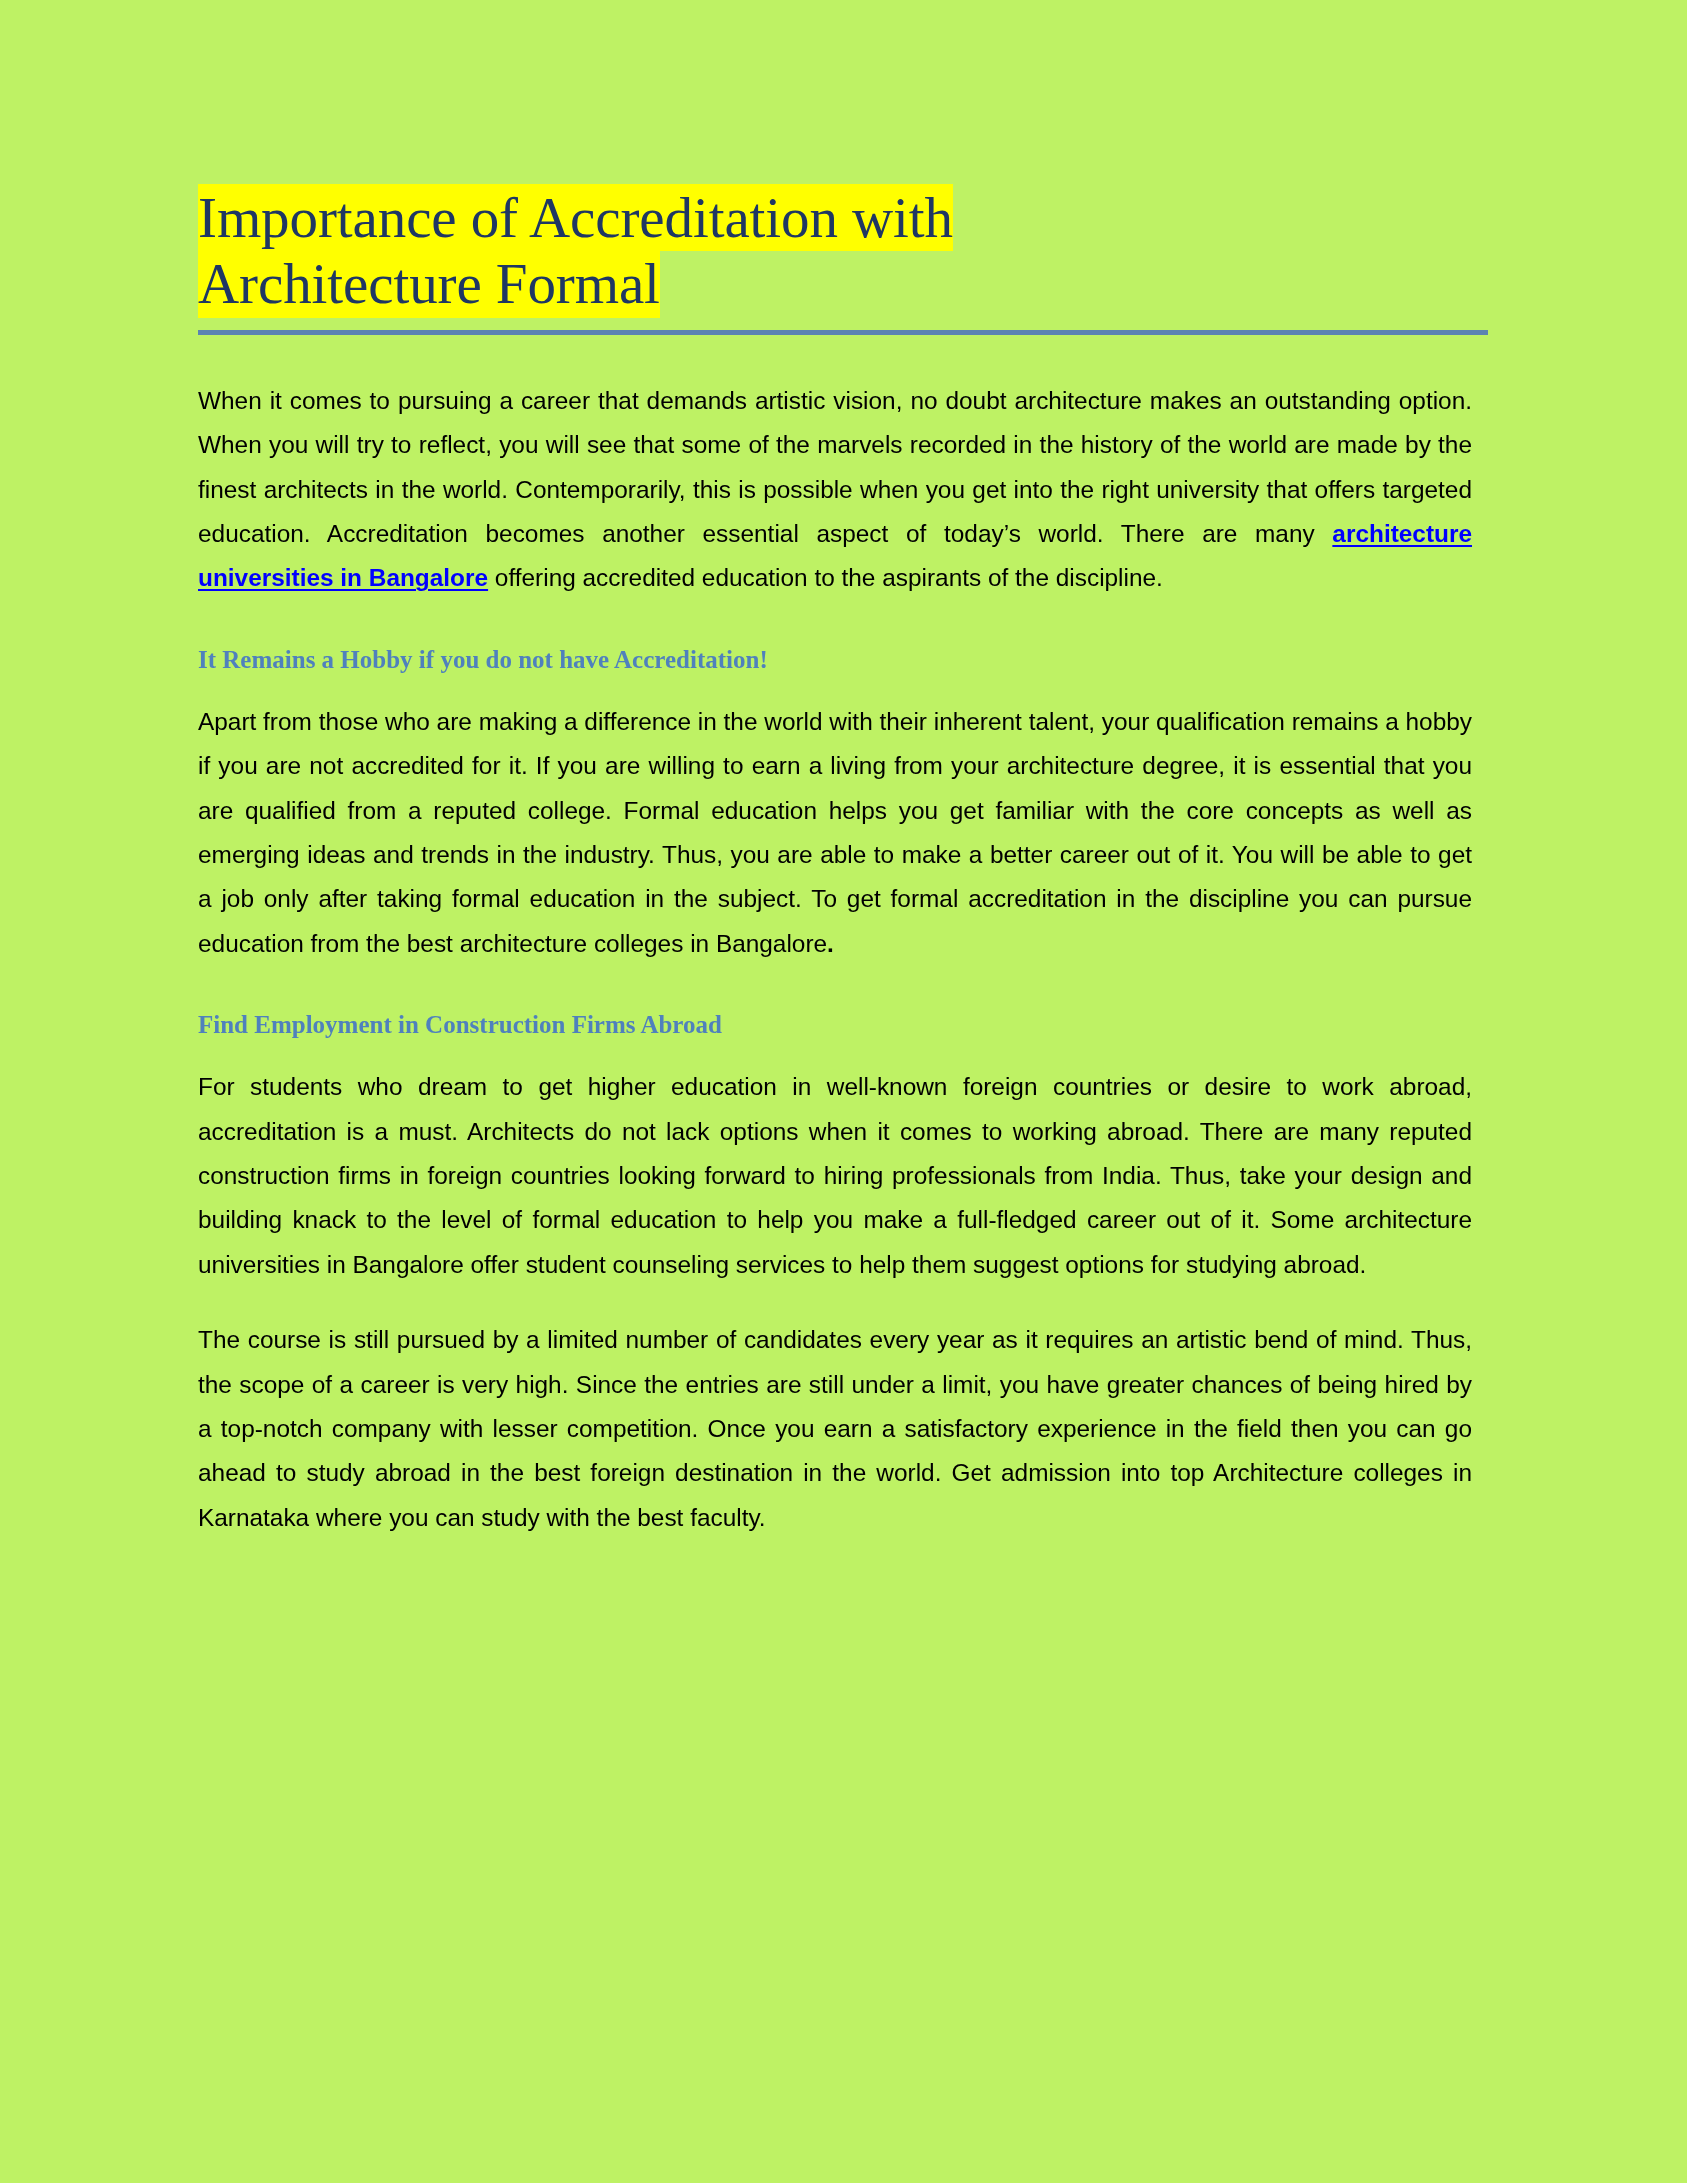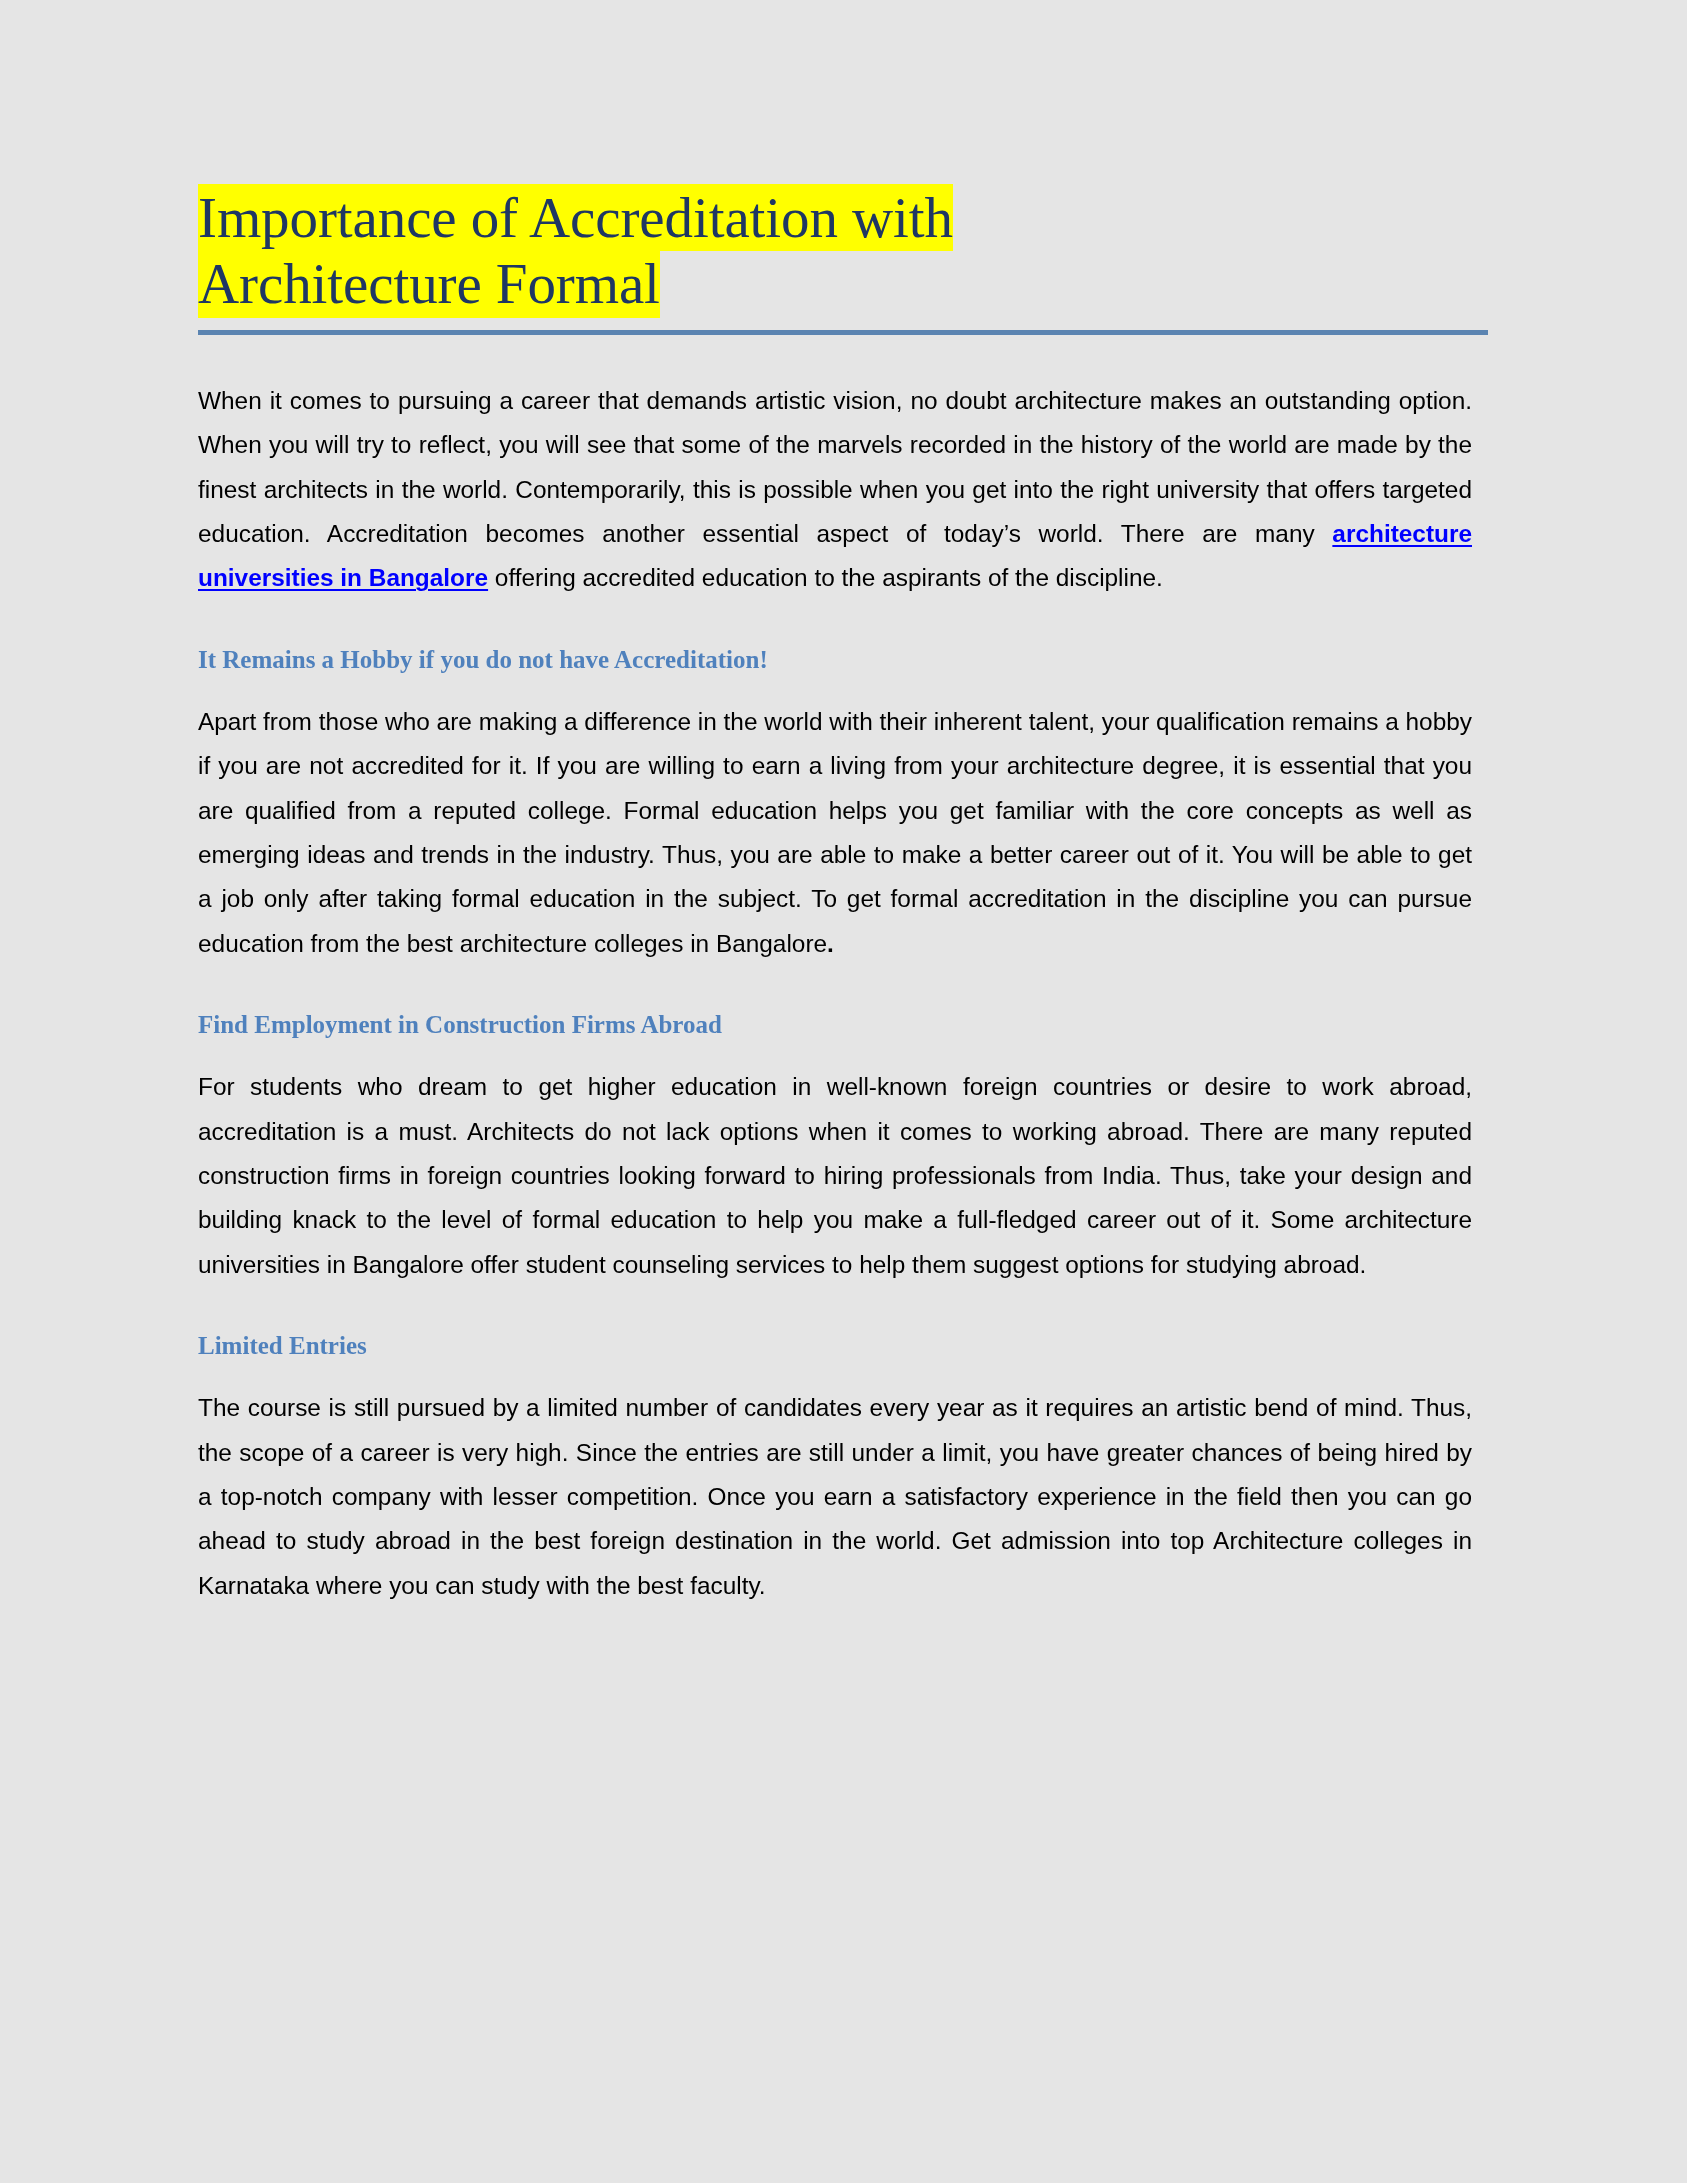--- a/index.html
+++ b/index.html
@@ -5,21 +5,21 @@
   html, body {
     margin: 0;
     padding: 0;
     background: #ffffff;
   }
 
   .page {
     position: relative;
     width: 1687px;
     height: 2183px;
-    background: #e5e5e5;
+    background: #bef264;
     box-sizing: border-box;
     overflow: hidden;
   }
 
   .content {
     position: absolute;
     left: 198px;
     top: 184px;
     width: 1290px;
   }
@@ -101,18 +101,17 @@
 
     <p class="body-para first-para"><span>When it comes to pursuing a career that demands artistic vision, no doubt architecture makes an outstanding option. When you will try to reflect, you will see that some of the marvels recorded in the history of the world are made by the finest architects in the world. Contemporarily, this is possible when you get into the right university that offers targeted education. Accreditation becomes another essential aspect of today’s world. There are many </span><a class="inline-link" href="#">architecture universities in Bangalore</a><span> offering accredited education to the aspirants of the discipline.</span></p>
 
 
     <h2 class="section-heading">It Remains a Hobby if you do not have Accreditation!</h2>
     <p class="body-para"><span>Apart from those who are making a difference in the world with their inherent talent, your qualification remains a hobby if you are not accredited for it. If you are willing to earn a living from your architecture degree, it is essential that you are qualified from a reputed college. Formal education helps you get familiar with the core concepts as well as emerging ideas and trends in the industry. Thus, you are able to make a better career out of it. You will be able to get a job only after taking formal education in the subject. To get formal accreditation in the discipline you can pursue education from the best architecture colleges in Bangalore</span><span class="bold-dot">.</span></p>
 
     <h2 class="section-heading">Find Employment in Construction Firms Abroad</h2>
     <p class="body-para">For students who dream to get higher education in well-known foreign countries or desire to work abroad, accreditation is a must. Architects do not lack options when it comes to working abroad. There are many reputed construction firms in foreign countries looking forward to hiring professionals from India. Thus, take your design and building knack to the level of formal education to help you make a full-fledged career out of it. Some architecture universities in Bangalore offer student counseling services to help them suggest options for studying abroad.</p>
 
-    <h2 class="section-heading">Limited Entries</h2>
     <p class="body-para">The course is still pursued by a limited number of candidates every year as it requires an artistic bend of mind. Thus, the scope of a career is very high. Since the entries are still under a limit, you have greater chances of being hired by a top-notch company with lesser competition. Once you earn a satisfactory experience in the field then you can go ahead to study abroad in the best foreign destination in the world. Get admission into top Architecture colleges in Karnataka where you can study with the best faculty.</p>
 
   </div>
 </div>
 
 
 </body></html>

